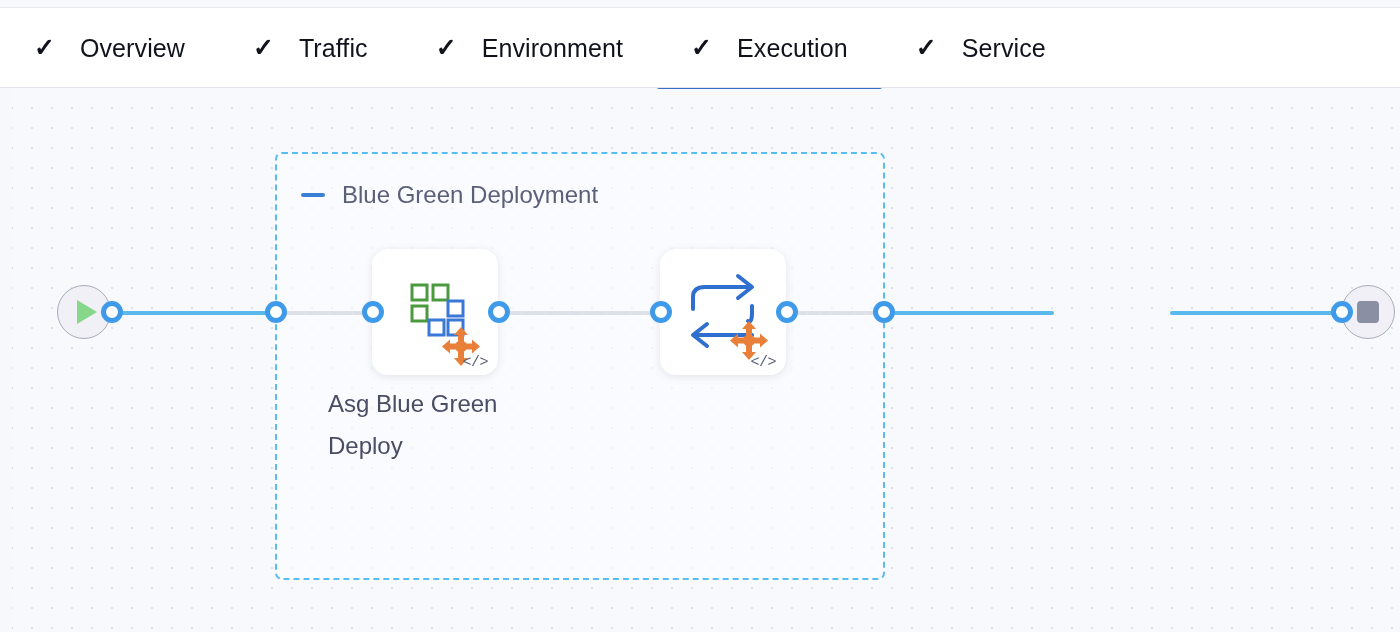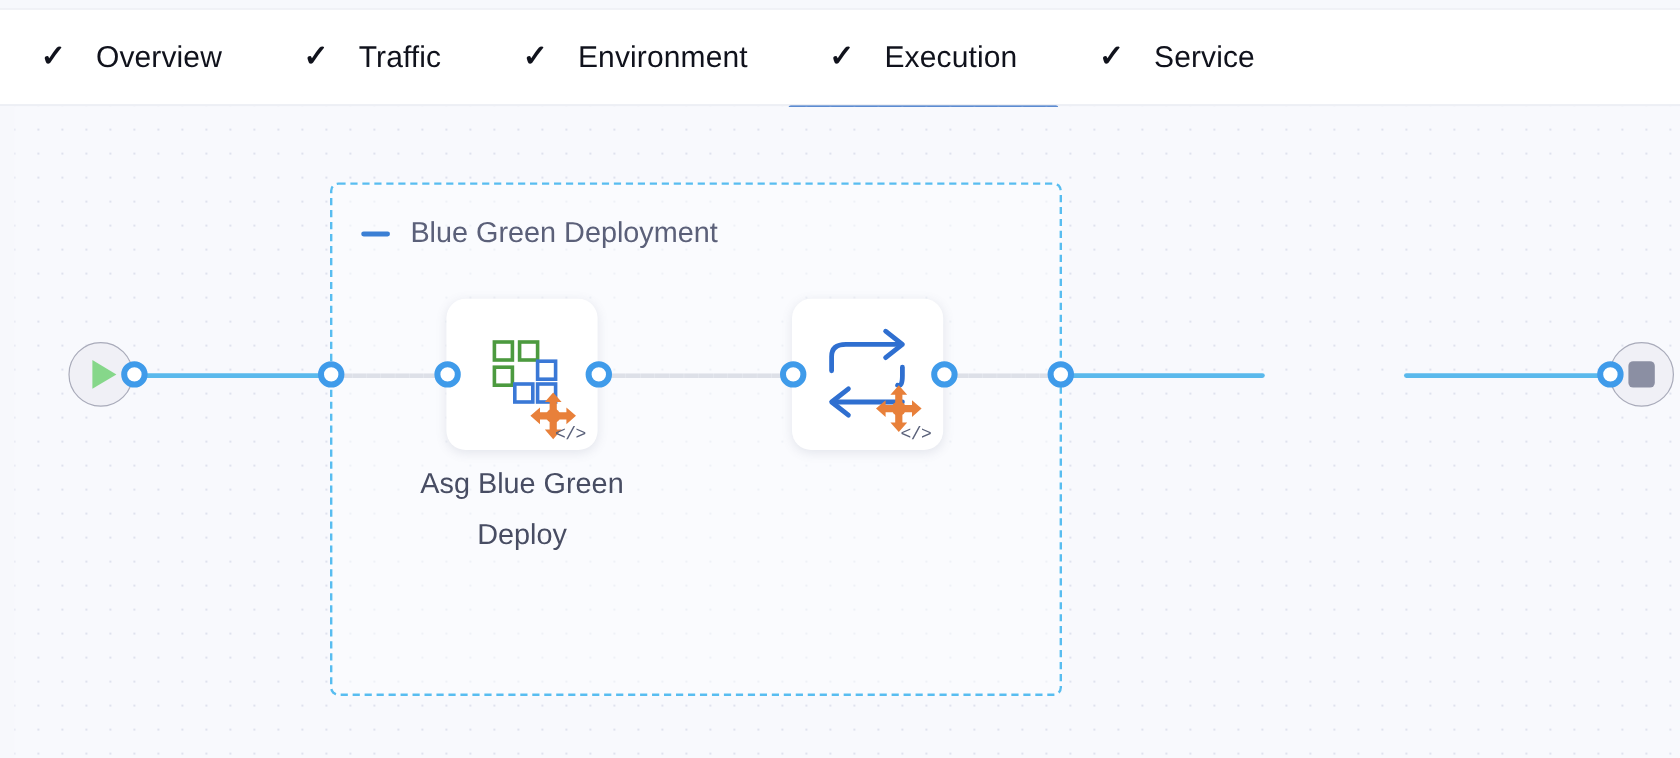--- a/index.html
+++ b/index.html
@@ -206,21 +206,20 @@
     background: #ffffff;
     border-radius: 16px;
     box-shadow: 0 2px 9px rgba(90,100,130,0.14);
     cursor: pointer;
   }
   .step-label {
     position: absolute;
     top: 134px;
     left: -44px;
     width: 214px;
-    text-align: center;
     font-size: 24px;
     line-height: 42px;
     color: #484d63;
   }
   .code-badge {
     position: absolute;
     right: 10px;
     bottom: 4px;
     font-family: "Liberation Mono", monospace;
     font-size: 15px;

